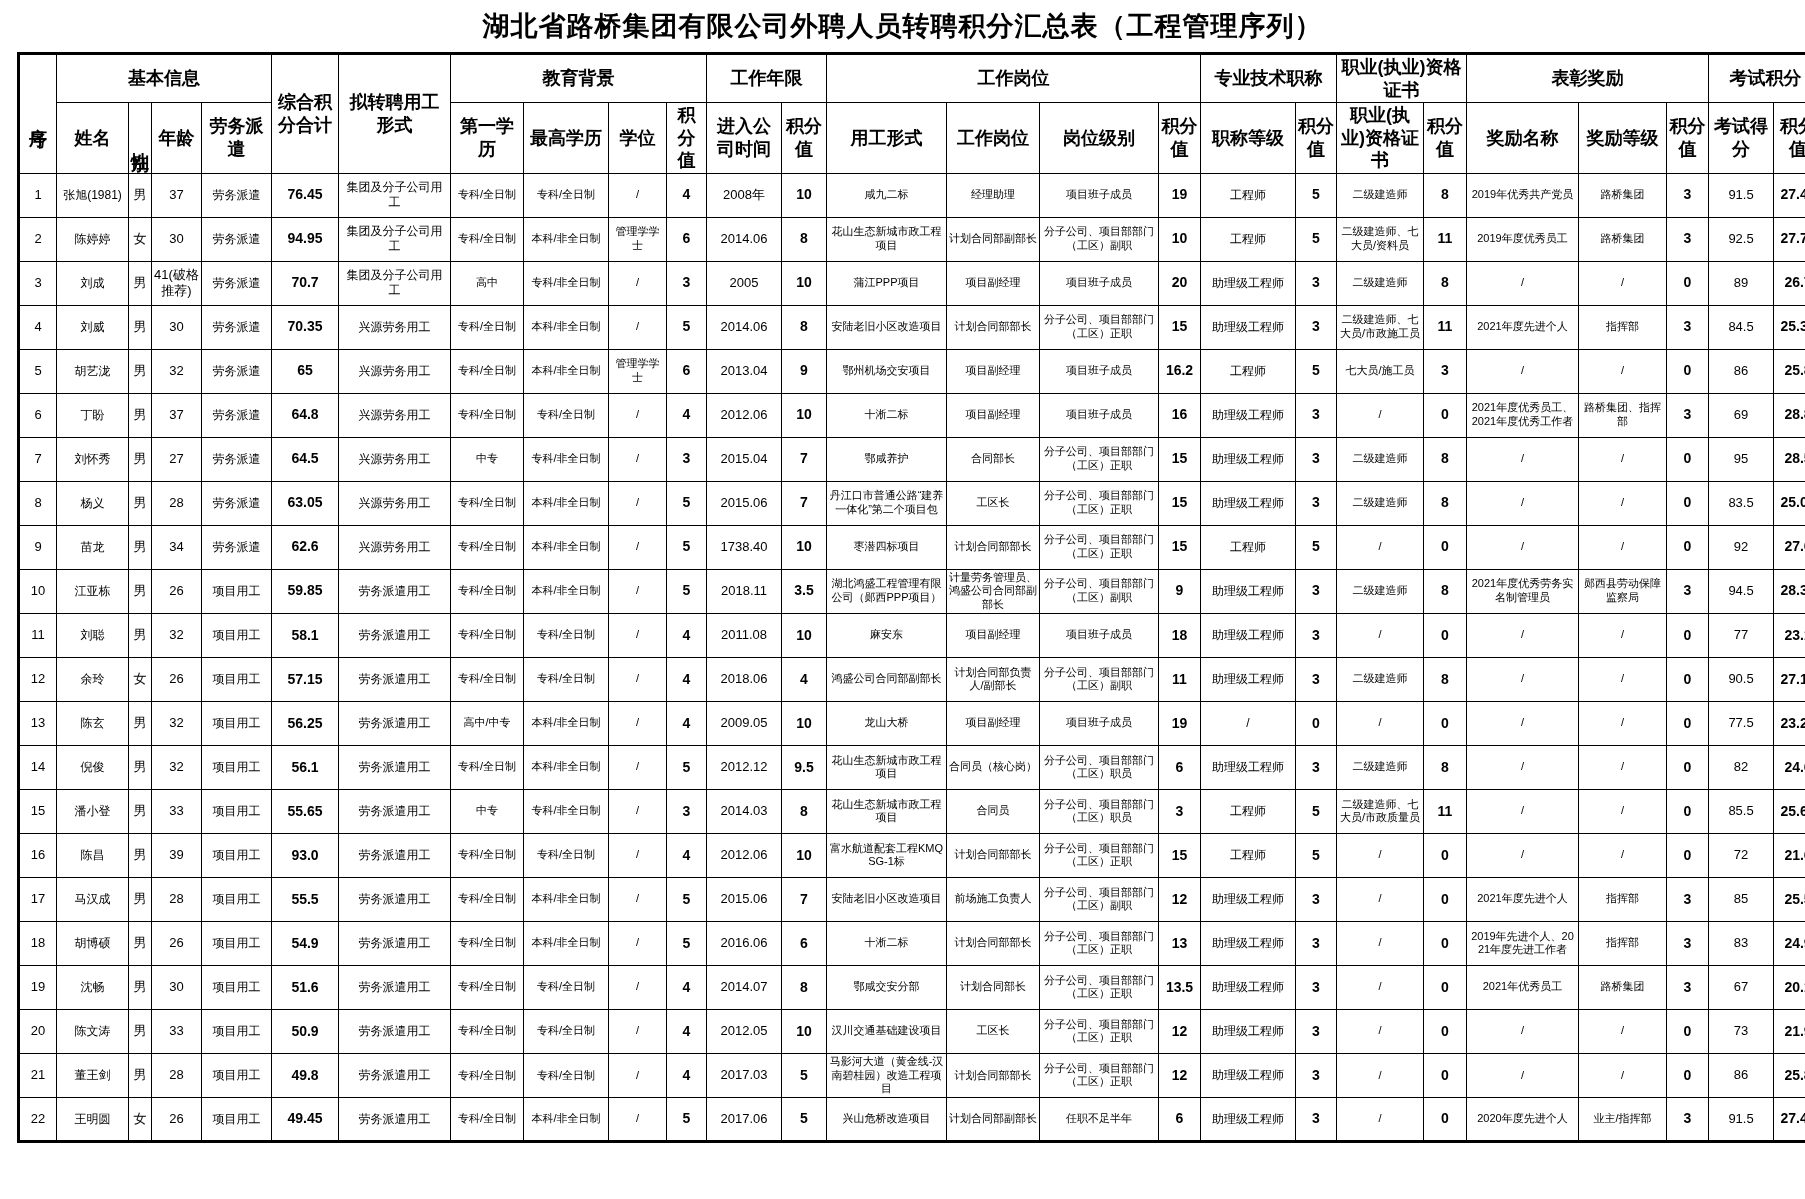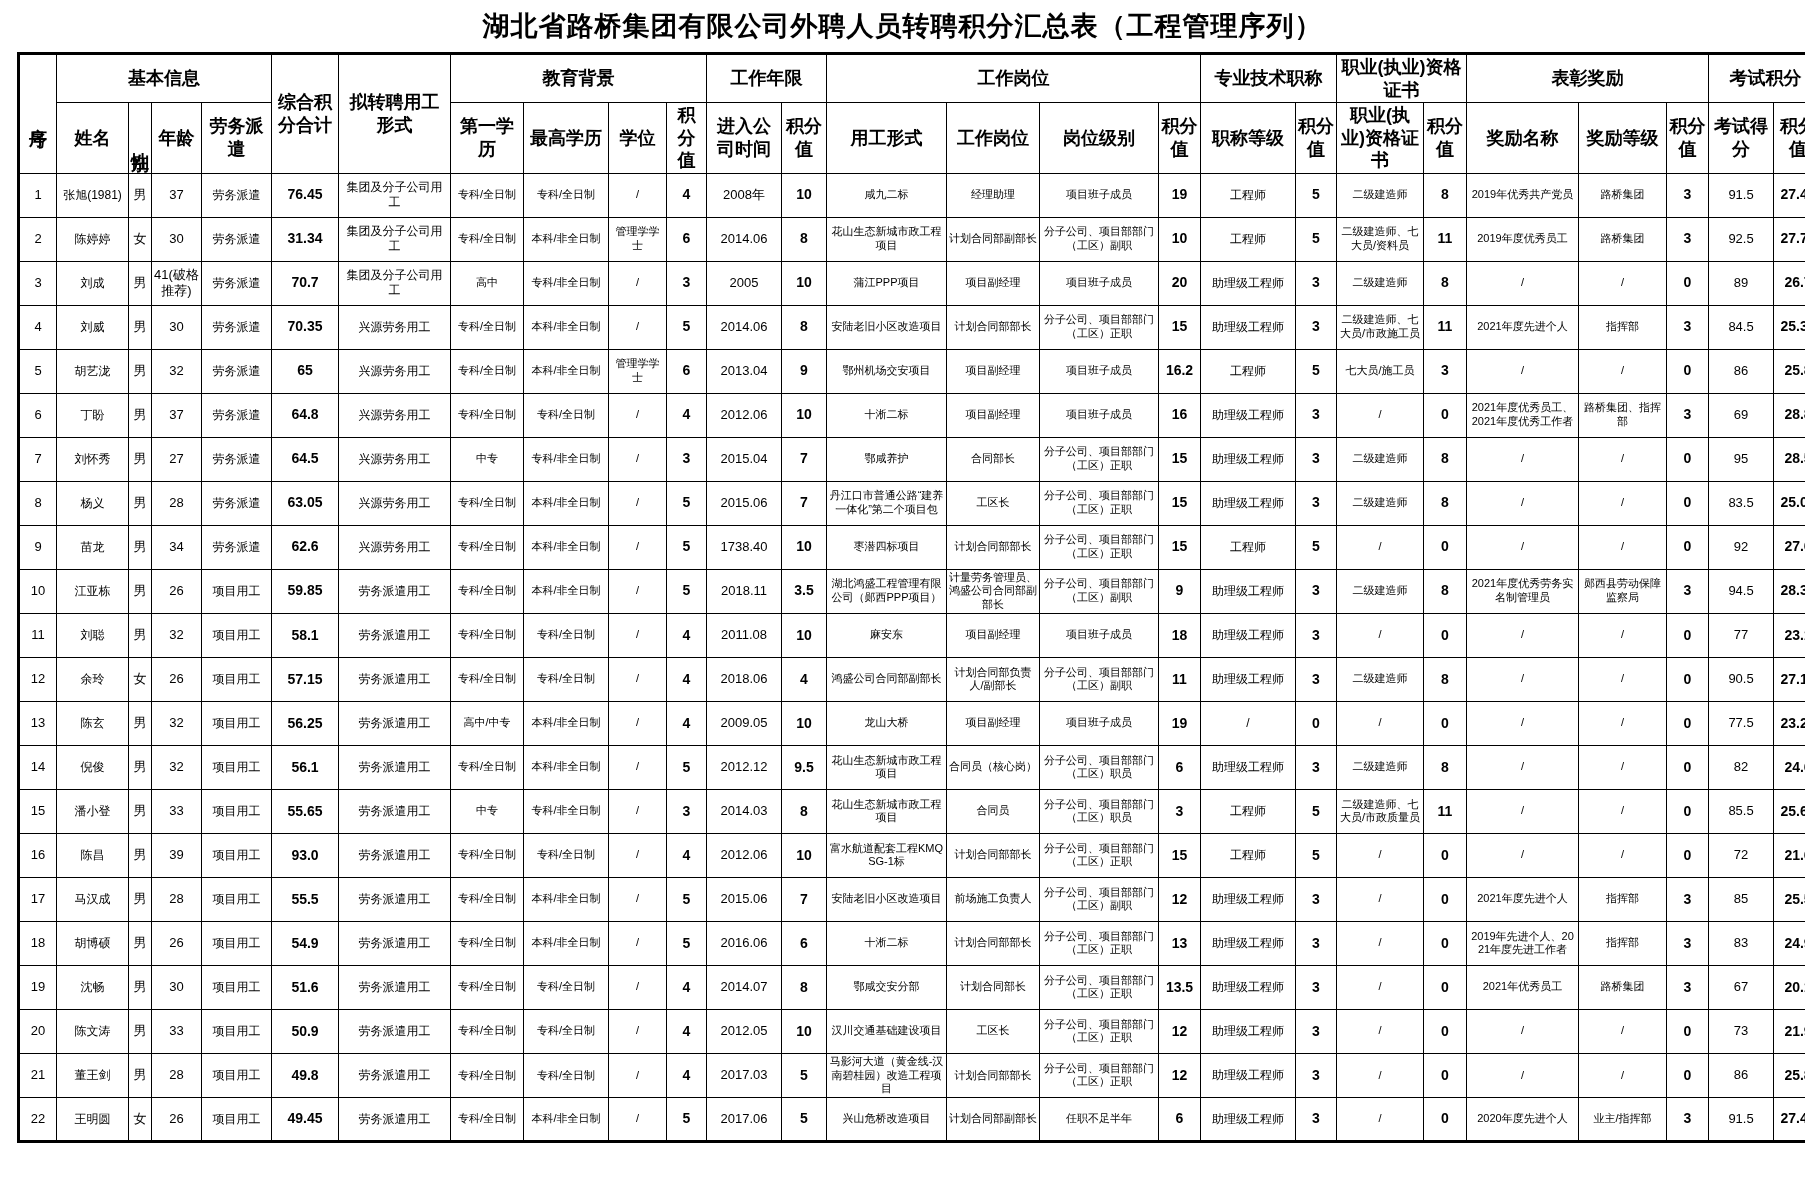--- a/index.html
+++ b/index.html
@@ -139,21 +139,21 @@
           <td class="f-bold">3</td>
           <td class="f-num">91.5</td>
           <td class="f-bold">27.45</td>
         </tr>
         <tr>
           <td class="f-num">2</td>
           <td class="f-m">陈婷婷</td>
           <td class="f-num">女</td>
           <td class="f-num">30</td>
           <td class="f-m">劳务派遣</td>
-          <td class="f-bold">31.34</td>
+          <td class="f-bold">94.95</td>
           <td class="f-m">集团及分子公司用工</td>
           <td class="f-s">专科/全日制</td>
           <td class="f-s">本科/非全日制</td>
           <td class="f-s">管理学学士</td>
           <td class="f-bold">6</td>
           <td class="f-num">2014.06</td>
           <td class="f-bold">8</td>
           <td class="f-s">花山生态新城市政工程项目</td>
           <td class="f-s">计划合同部副部长</td>
           <td class="f-s">分子公司、项目部部门（工区）副职</td>

